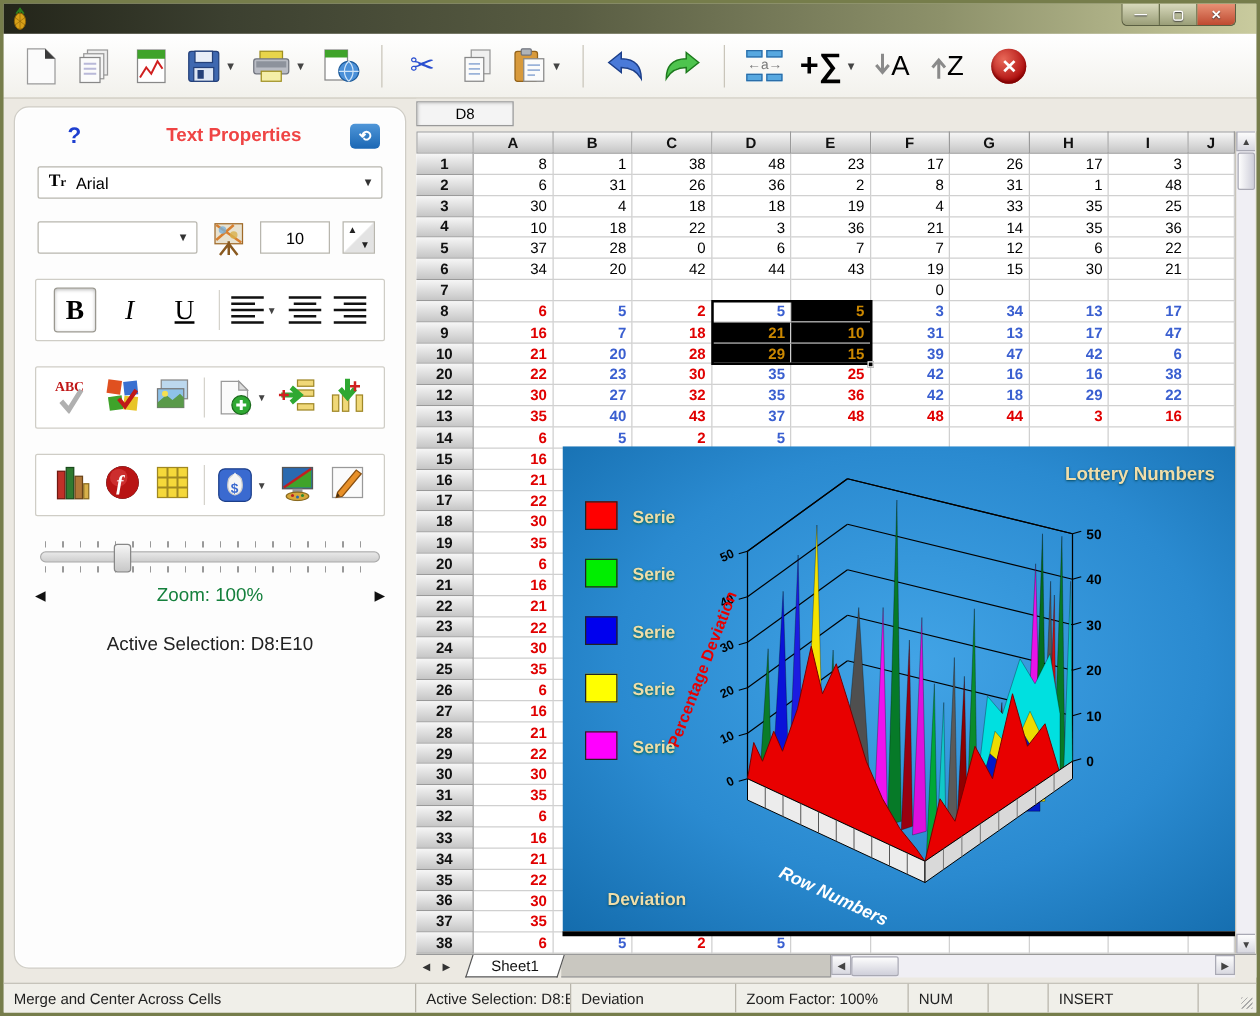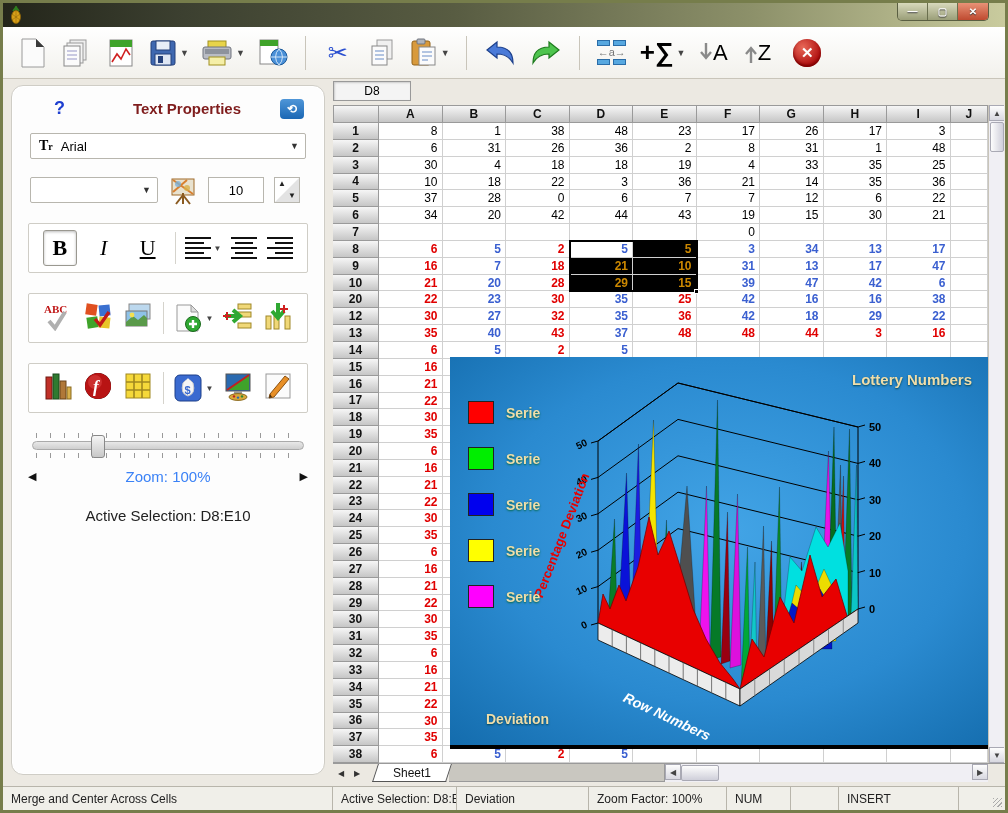--- a/index.html
+++ b/index.html
@@ -30,21 +30,21 @@
   .tb-sep { width:1px; height:34px; background:#c9c5ba; margin:0 8px; flex:0 0 1px; }
   .glyph { font-size:24px; line-height:1; }
 
   
   #main { flex:1 1 auto; display:flex; background:#ece9e2; position:relative; }
   #left-col { width:330px; flex:0 0 330px; padding:6px 8px; }
   #panel { width:314px; height:690px; background:#fdfdfd; border:1px solid #cfcdc6;
     border-radius:12px; box-shadow:inset 0 0 0 1px #fff; padding:12px 14px; }
   .panel-head { display:flex; align-items:center; margin-bottom:14px; }
   .help-q { color:#1e3fd0; font-weight:bold; font-size:18px; margin-left:28px; width:40px; }
-  .panel-title { flex:1; text-align:center; font-weight:bold; font-size:15px; color:#7f1d1d; }
+  .panel-title { flex:1; text-align:center; font-weight:bold; font-size:15px; color:#ef4444; }
   .collapse-btn { width:24px; height:20px; background:linear-gradient(#4f96d8,#1b67b4);
     border-radius:4px; color:#fff; font-size:12px; text-align:center; line-height:20px;
     font-weight:bold; margin-right:6px; }
   .combo { border:1px solid #b8b6ae; background:#fff; height:26px; display:flex;
     align-items:center; padding:0 8px; border-radius:2px; position:relative; }
   .combo .chev { position:absolute; right:6px; font-size:9px; color:#333; }
   #font-combo { margin:0 4px 16px 4px; }
   .tr-glyph { font-family:"Liberation Serif",serif; font-weight:bold; font-size:14px; margin-right:8px; }
   .tr-glyph small { font-size:10px; }
   #row-fontopts { display:flex; align-items:center; gap:10px; margin:0 4px 18px 4px; }
@@ -68,21 +68,21 @@
   
   #slider-wrap { margin:14px 6px 6px 6px; }
   .ticks { height:5px; margin:0 4px;
     background-image:repeating-linear-gradient(to right,#999 0 1px,transparent 1px 14px); }
   #slider-track { height:9px; border:1px solid #aaa; border-radius:5px;
     background:linear-gradient(#e8e8e8,#cfcfcf); position:relative; margin:3px 0; }
   #slider-thumb { position:absolute; left:58px; top:-7px; width:14px; height:23px;
     background:linear-gradient(#f5f5f5,#c8c8c8); border:1px solid #888; border-radius:3px; }
   #zoom-row { display:flex; align-items:center; margin:10px 2px 0 2px; }
   #zoom-row .arrow { font-size:11px; color:#111; }
-  #zoom-label { flex:1; text-align:center; font-size:15px; color:#3b82f6; }
+  #zoom-label { flex:1; text-align:center; font-size:15px; color:#15803d; }
   #sel-label { text-align:center; font-size:15px; color:#222; margin-top:22px; }
 
   
   #sheet-col { flex:1 1 auto; display:flex; flex-direction:column; position:relative; }
   #formula-bar { height:26px; flex:0 0 26px; display:flex; align-items:flex-start; gap:4px;
     padding:2px 6px 2px 0; background:#ece9e2; }
   #cellname-box { width:78px; height:20px; background:#f4f4f4; border:1px solid #999;
     box-shadow:inset 1px 1px 2px #ccc; font-size:12px; display:flex;
     align-items:center; justify-content:center; }
   #formula-input { flex:1; height:20px; background:#fff; border:1px solid #999;

